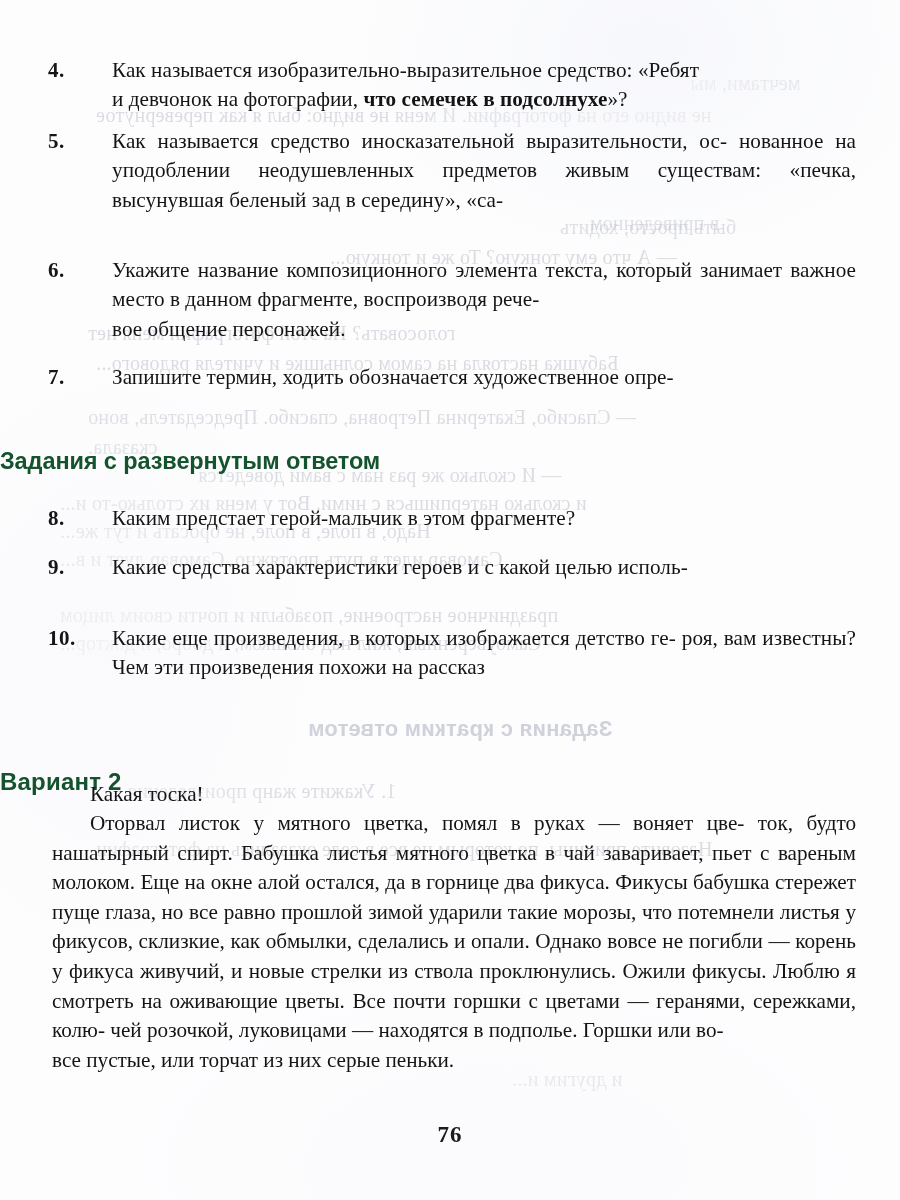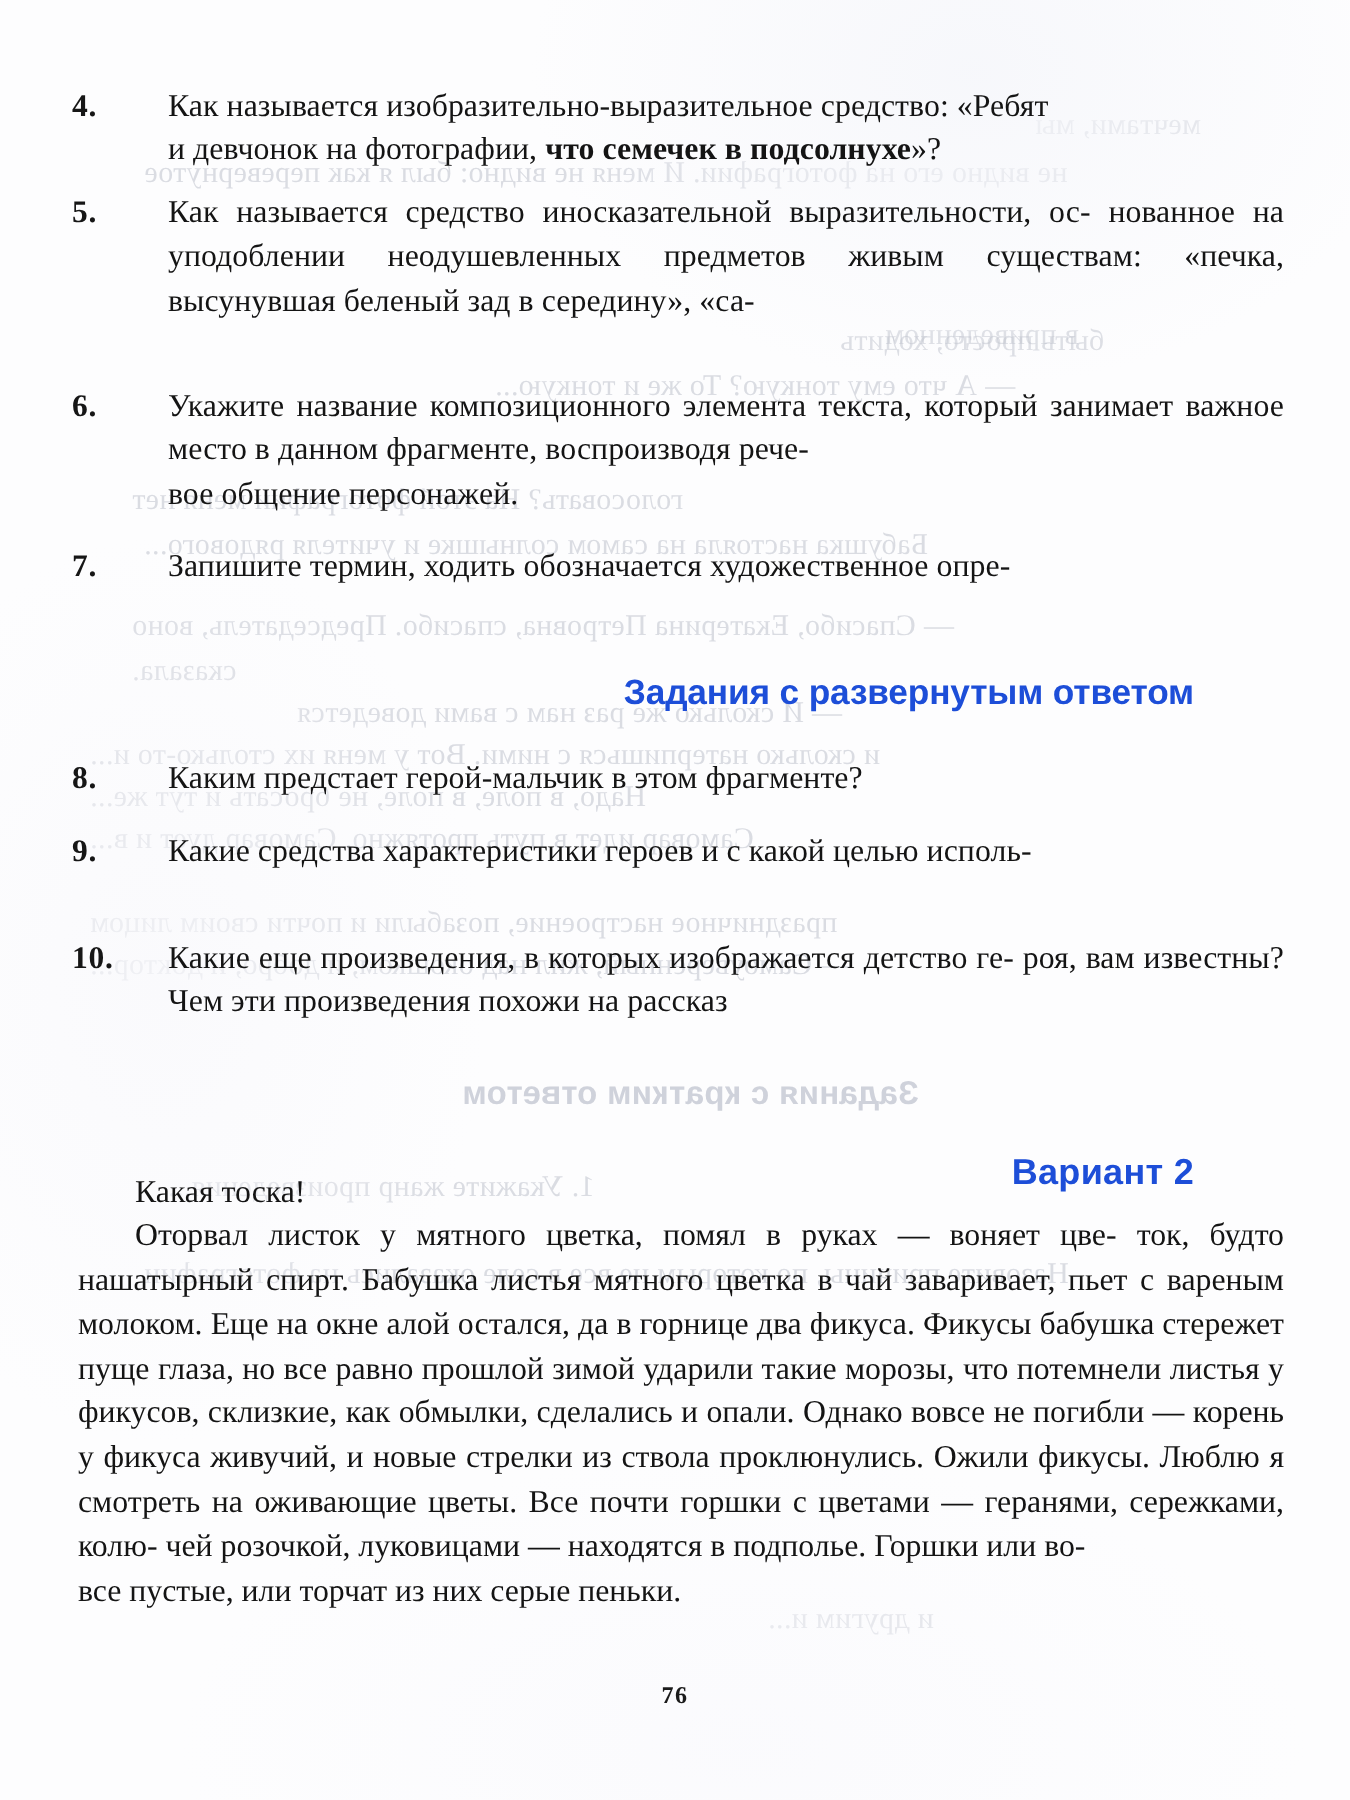--- a/index.html
+++ b/index.html
@@ -94,24 +94,24 @@
     letter-spacing: .05px;
   }
   .q-text b { font-weight: bold; }
   .q-text .lastline { display: block; }
 
   
   .section-head {
     position: absolute;
     left: 0;
     width: 796px;
-    text-align: right;
+    text-align: left;
     font-family: "Liberation Sans", "DejaVu Sans", sans-serif;
     font-weight: bold;
-    color: #1d4ed8;
+    color: #14532d;
     letter-spacing: -0.1px;
   }
   #heading-extended { top: 448px; font-size: 23.5px; }
   #heading-variant  { top: 768px; font-size: 24px; letter-spacing: .2px; }
 
   
   .passage {
     position: absolute;
     left: 52px;
     width: 804px;
@@ -130,21 +130,21 @@
   #passage-intro { top: 780px; }
   #passage-body  { top: 809px; }
 
   
   #page-number {
     position: absolute;
     left: 0;
     top: 1122px;
     width: 900px;
     text-align: center;
-    font-size: 16px;
+    font-size: 23px;
     font-weight: bold;
     color: #1b1b1b;
     letter-spacing: 1px;
   }
 </style>
 </head>
 <body>
 
 <div class="page">
 

